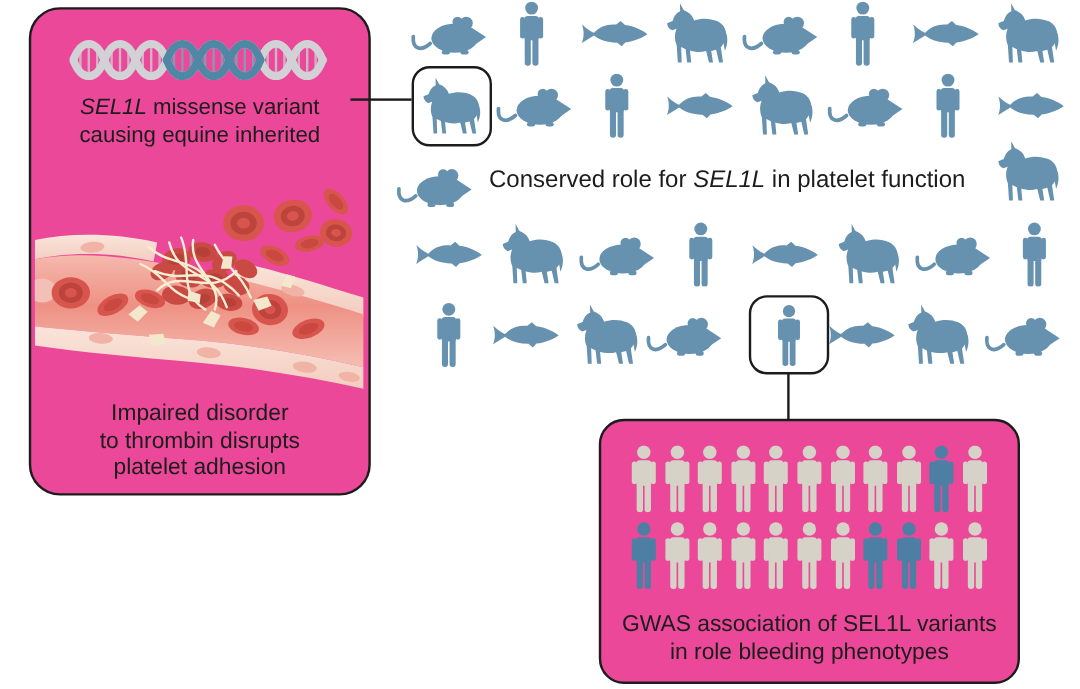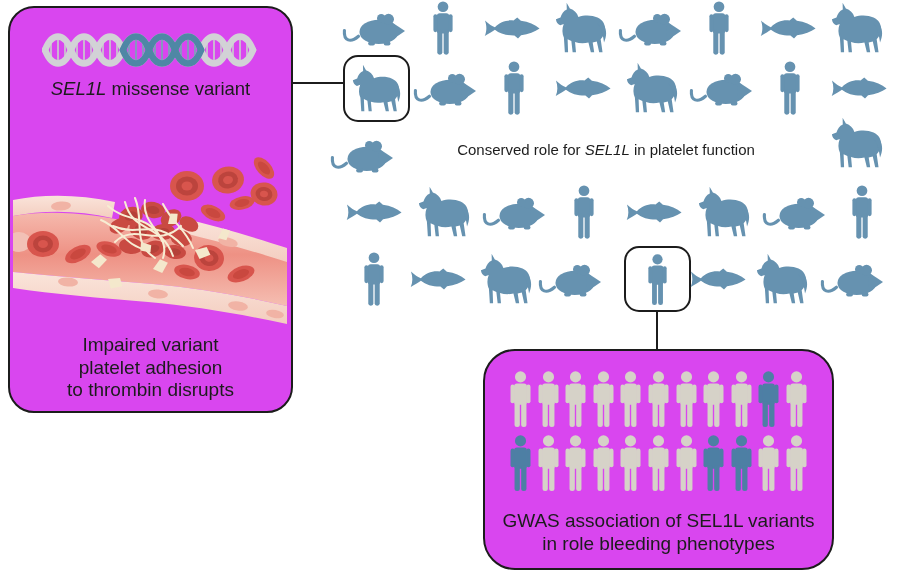--- a/index.html
+++ b/index.html
@@ -9,34 +9,34 @@
     --person-gray:#d6d2c8;
     --dna-blue:#4f87a5;
     --dna-gray:#d2d2d6;
   }
   html,body{margin:0;padding:0;background:#ffffff;}
   .stage{
     position:relative;width:900px;height:574px;background:#fff;overflow:hidden;
     font-family:"Liberation Sans", sans-serif;color:var(--ink);
   }
   .panel{
-    position:absolute;background:#d946ef;border:2.2px solid var(--ink);box-sizing:border-box;
+    position:absolute;background:#ec4899;border:2.2px solid var(--ink);box-sizing:border-box;margin-left:16px;
   }
   #left-panel{left:8px;top:6px;width:285px;height:407px;border-radius:26px;}
-  #gwas-panel{left:483px;top:349px;width:351px;height:221px;border-radius:32px;}
+  #gwas-panel{left:483px;top:349px;width:351px;height:221px;border-radius:21px;}
   .h-line{position:absolute;height:0;border-top:2.2px solid var(--ink);}
   .v-line{position:absolute;width:0;border-left:2.2px solid var(--ink);}
   .hl-box{position:absolute;border:2.2px solid var(--ink);border-radius:15px;box-sizing:border-box;background:transparent;}
   #horse-box{left:343px;top:55px;width:67px;height:67px;}
   #human-box{left:624px;top:246px;width:67px;height:66px;}
 
   .centered-text{position:absolute;text-align:center;line-height:22.5px;font-size:18.5px;}
   #left-title{left:0;right:0;top:70px;}
   #left-caption{left:0;right:0;top:326px;font-size:19px;}
-  #conserved-text{left:400px;top:139px;width:412px;font-size:15px;line-height:22px;}
+  #conserved-text{left:400px;top:139px;width:412px;font-size:20px;line-height:22px;}
   #gwas-caption{left:0;right:0;top:158px;font-size:19px;line-height:23px;}
   .it{font-style:italic;}
 
   #dna-svg{position:absolute;left:32px;top:16px;}
   .dna-strand-gray{stroke:var(--dna-gray);}
   .dna-strand-blue{stroke:var(--dna-blue);}
   #vessel-svg{position:absolute;left:3px;top:146px;}
 
   #animal-grid{position:absolute;left:0;top:0;width:900px;height:574px;pointer-events:none;}
   .icon-wrap{position:absolute;}
@@ -88,20 +88,21 @@
       <g fill="none" stroke-width="6.5" stroke-linecap="round">
         <path class="dna-strand-gray" d="M3 26 C10 8 22 8 29 26 C36 44 48 44 55 26 C62 8 74 8 81 26 C88 44 100 44 107 26 C114 8 126 8 133 26 C140 44 152 44 159 26 C166 8 178 8 185 26 C192 44 204 44 211 26"></path>
         <path class="dna-strand-gray" d="M3 26 C10 44 22 44 29 26 C36 8 48 8 55 26 C62 44 74 44 81 26 C88 8 100 8 107 26 C114 44 126 44 133 26 C140 8 152 8 159 26 C166 44 178 44 185 26 C192 8 204 8 211 26"></path>
         <path class="dna-strand-blue" d="M81 26 C88 44 100 44 107 26 C114 8 126 8 133 26 C140 44 152 44 159 26"></path>
         <path class="dna-strand-blue" d="M81 26 C88 8 100 8 107 26 C114 44 126 44 133 26 C140 8 152 8 159 26"></path>
       </g>
     </svg>
 
     <div id="left-title" class="centered-text">
       <div><span class="it">SEL1L</span><span> missense variant</span></div>
+      <div>causing equine inherited</div>
     </div>
 
     <svg id="vessel-svg" width="274" height="176" viewBox="0 0 274 176">
       <defs>
         <linearGradient id="lumG" x1="0" y1="0" x2="0" y2="1">
           <stop offset="0" stop-color="#f5b9ad"></stop>
           <stop offset="0.45" stop-color="#ee9184"></stop>
           <stop offset="1" stop-color="#f5beb2"></stop>
         </linearGradient>
         <linearGradient id="wallG" x1="0" y1="0" x2="0" y2="1">
@@ -222,23 +223,23 @@
           <path transform="translate(140,115) rotate(-30)" d="M0 0 L11 -5 L16 2 L6 8 Z"></path>
           <path transform="translate(182,96) rotate(10)" d="M0 0 L11 -5 L16 2 L6 8 Z"></path>
           <path transform="translate(205,84) rotate(-40)" d="M0 0 L10 -4 L14 2 L5 7 Z"></path>
           <path transform="translate(128,88) rotate(40)" d="M0 0 L10 -4 L14 2 L5 7 Z"></path>
           <path transform="translate(155,70) rotate(-55)" d="M0 0 L10 -4 L14 2 L5 7 Z"></path>
         </g>
       </g>
     </svg>
 
     <div id="left-caption" class="centered-text">
-      <div>Impaired variant</div>
+      <div>Impaired disorder</div>
+      <div>to thrombin disrupts</div>
       <div>platelet adhesion</div>
-      <div>to thrombin disrupts</div>
     </div>
   </div>
 
   <div class="h-line" style="left:292px;top:82px;width:51px;"></div>
   <div id="horse-box" class="hl-box"></div>
   <div id="human-box" class="hl-box"></div>
   <div class="v-line" style="left:656px;top:311px;height:39px;"></div>
 
   <div id="conserved-text" class="centered-text">
     <span>Conserved role for </span><span class="it">SEL1L</span><span> in platelet function</span>

